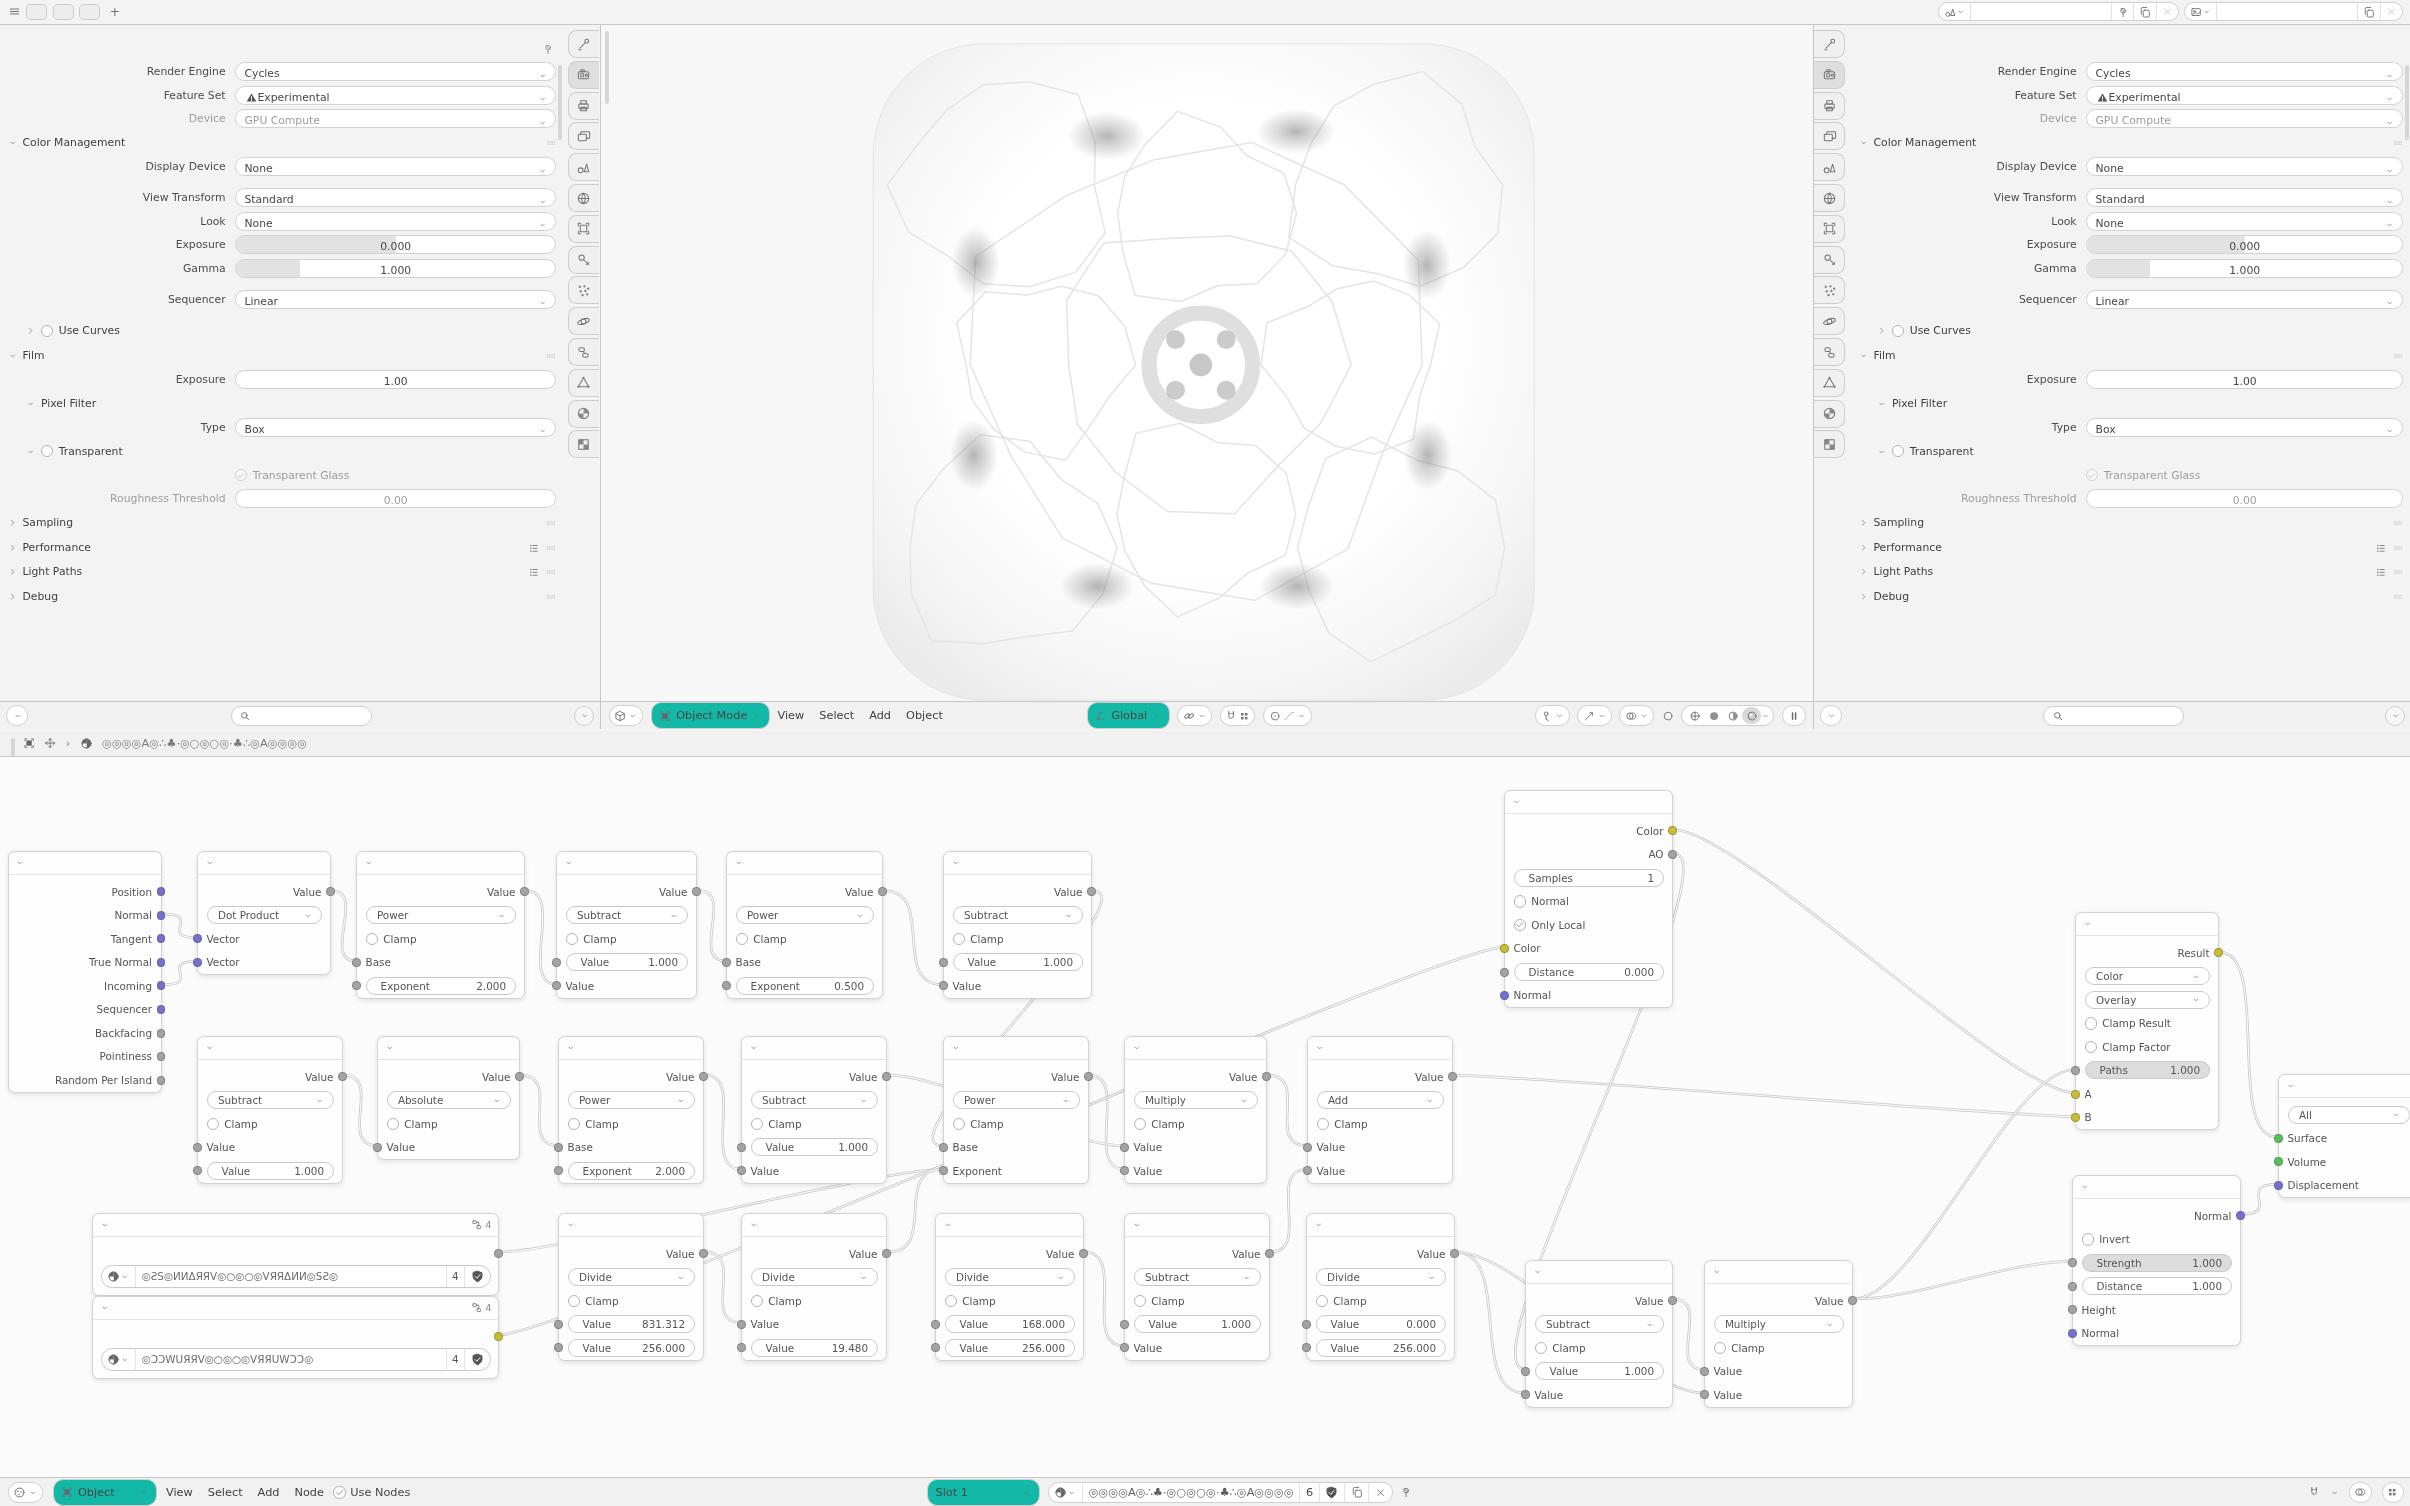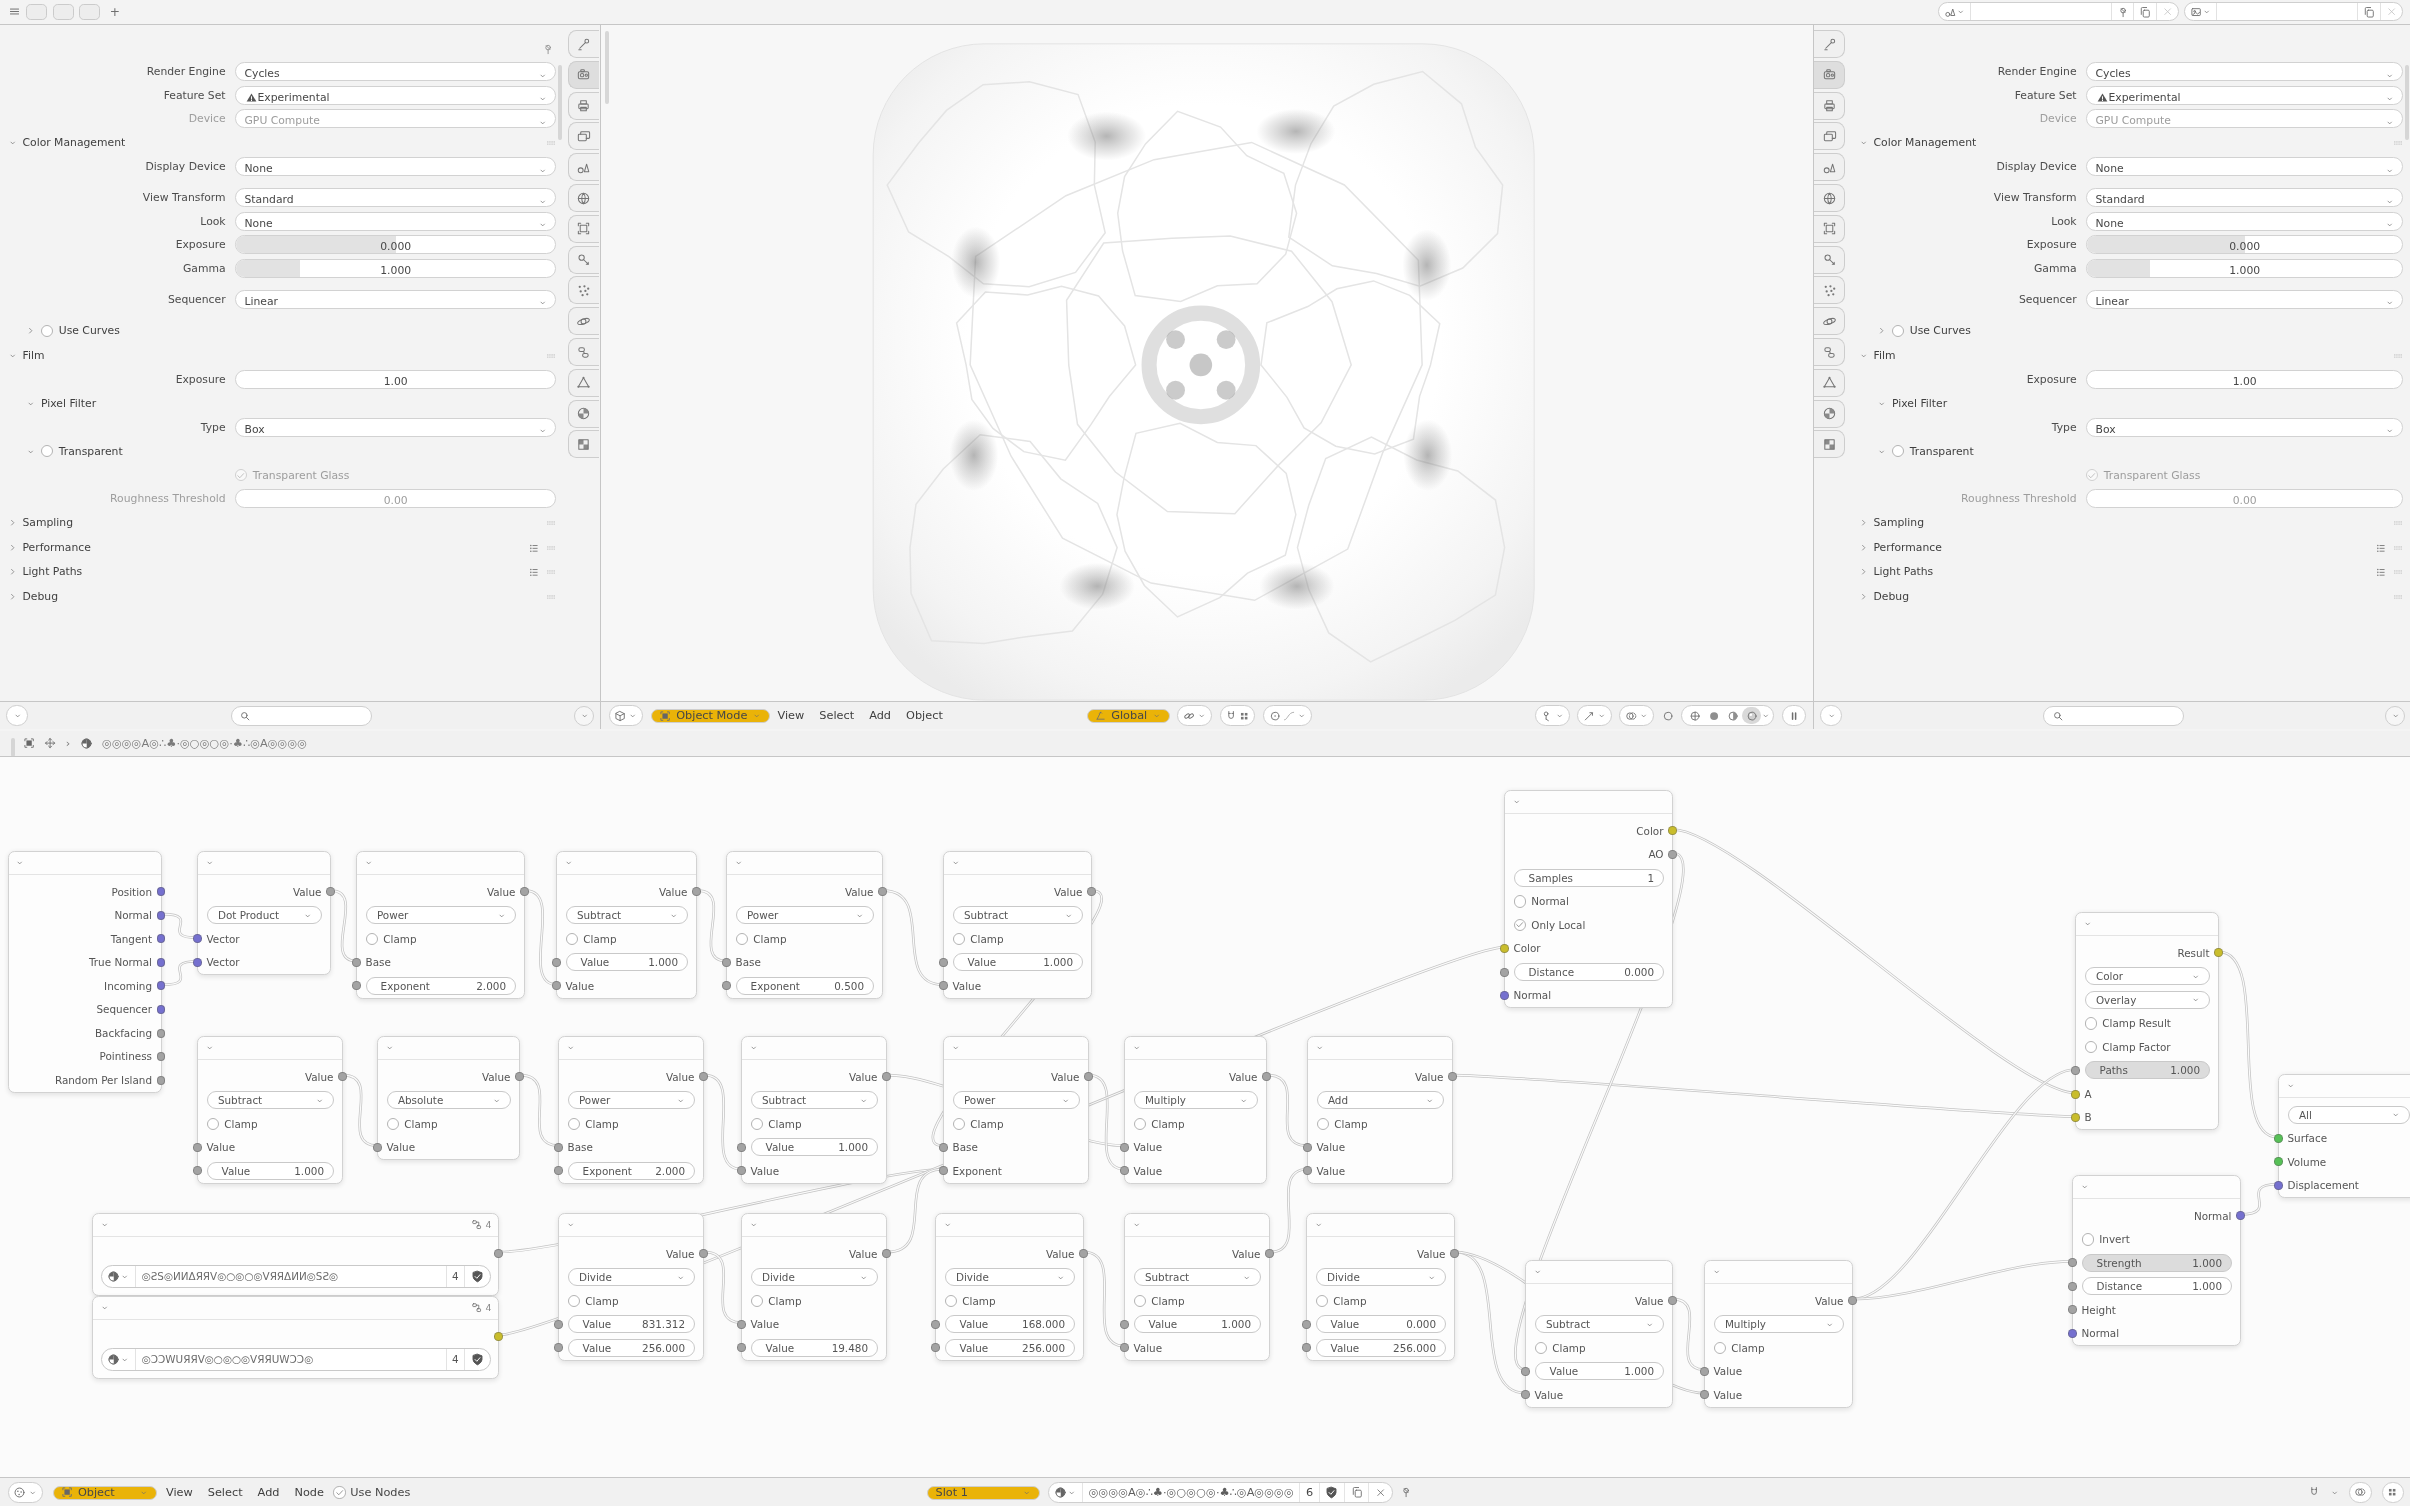--- a/index.html
+++ b/index.html
@@ -52,21 +52,21 @@
 .ccb{width:12.2px;height:12.2px;border:0.9px solid #b3b3b3;border-radius:50%;background:#fff;display:inline-flex;align-items:center;justify-content:center;flex:none}
 .ccb.on{background:#fff}
 .pinbtn{position:absolute;top:5.6px;right:9.4px;opacity:.75}
 .topminiicon{position:absolute;top:5.6px;left:9.4px;opacity:.75}
 .vscroll{position:absolute;width:3.8px;border-radius:1.9px;background:#c9c9c9;opacity:.7}
 
 #vp{flex:1;position:relative;background:#f6f6f6}
 #vpcanvas{position:absolute;top:0;left:0;right:0;bottom:28px;background:#f7f7f7;overflow:hidden}
 #vphead{position:absolute;bottom:0;left:0;right:0;height:28px;background:var(--hdr);border-top:0.9px solid var(--b);display:flex;align-items:center;padding:0 7.5px;gap:7.5px;font-size:11.3px}
 .menus{display:flex;gap:15px;color:#3f3f3f;font-size:11.3px}
-.pillbtn{height:14px;border:0.9px solid #cfcfcf;border-radius:10.4px;background:#eab308;display:flex;align-items:center;gap:4.7px;padding:0 7.5px;font-size:11.3px}
+.pillbtn{height:27px;border:0.9px solid #cfcfcf;border-radius:10.4px;background:#14b8a6;display:flex;align-items:center;gap:4.7px;padding:0 7.5px;font-size:11.3px}
 .iconbtn{height:21px;border:0.9px solid #cfcfcf;border-radius:10.4px;background:#fff;display:flex;align-items:center;gap:1.9px;padding:0 4.7px}
 .seggroup{height:21px;border:0.9px solid #cfcfcf;border-radius:10.4px;background:#fff;display:flex;align-items:center;padding:0 2.8px}
 .seg{width:19px;height:17px;display:flex;align-items:center;justify-content:center;border-radius:8.5px}
 .seg.active{background:#d9d9d9}
 
 #ned{position:absolute;top:731px;left:0;width:2411px;height:776px}
 #nhead{position:absolute;top:0;left:0;right:0;height:26px;background:var(--hdr);border-bottom:0.9px solid var(--b);display:flex;align-items:center;gap:9.4px;padding:0 9.4px;color:#7a7a7a;font-size:11.3px}
 #ncanvas{position:absolute;top:26px;left:0;right:0;bottom:30px;background:#fbfbfb;overflow:hidden}
 #nfoot{position:absolute;bottom:0;left:0;right:0;height:30px;background:var(--hdr);border-top:0.9px solid var(--b);display:flex;align-items:center;gap:9.4px;padding:0 7.5px;font-size:11.3px}
 #links{position:absolute;top:0;left:0}

